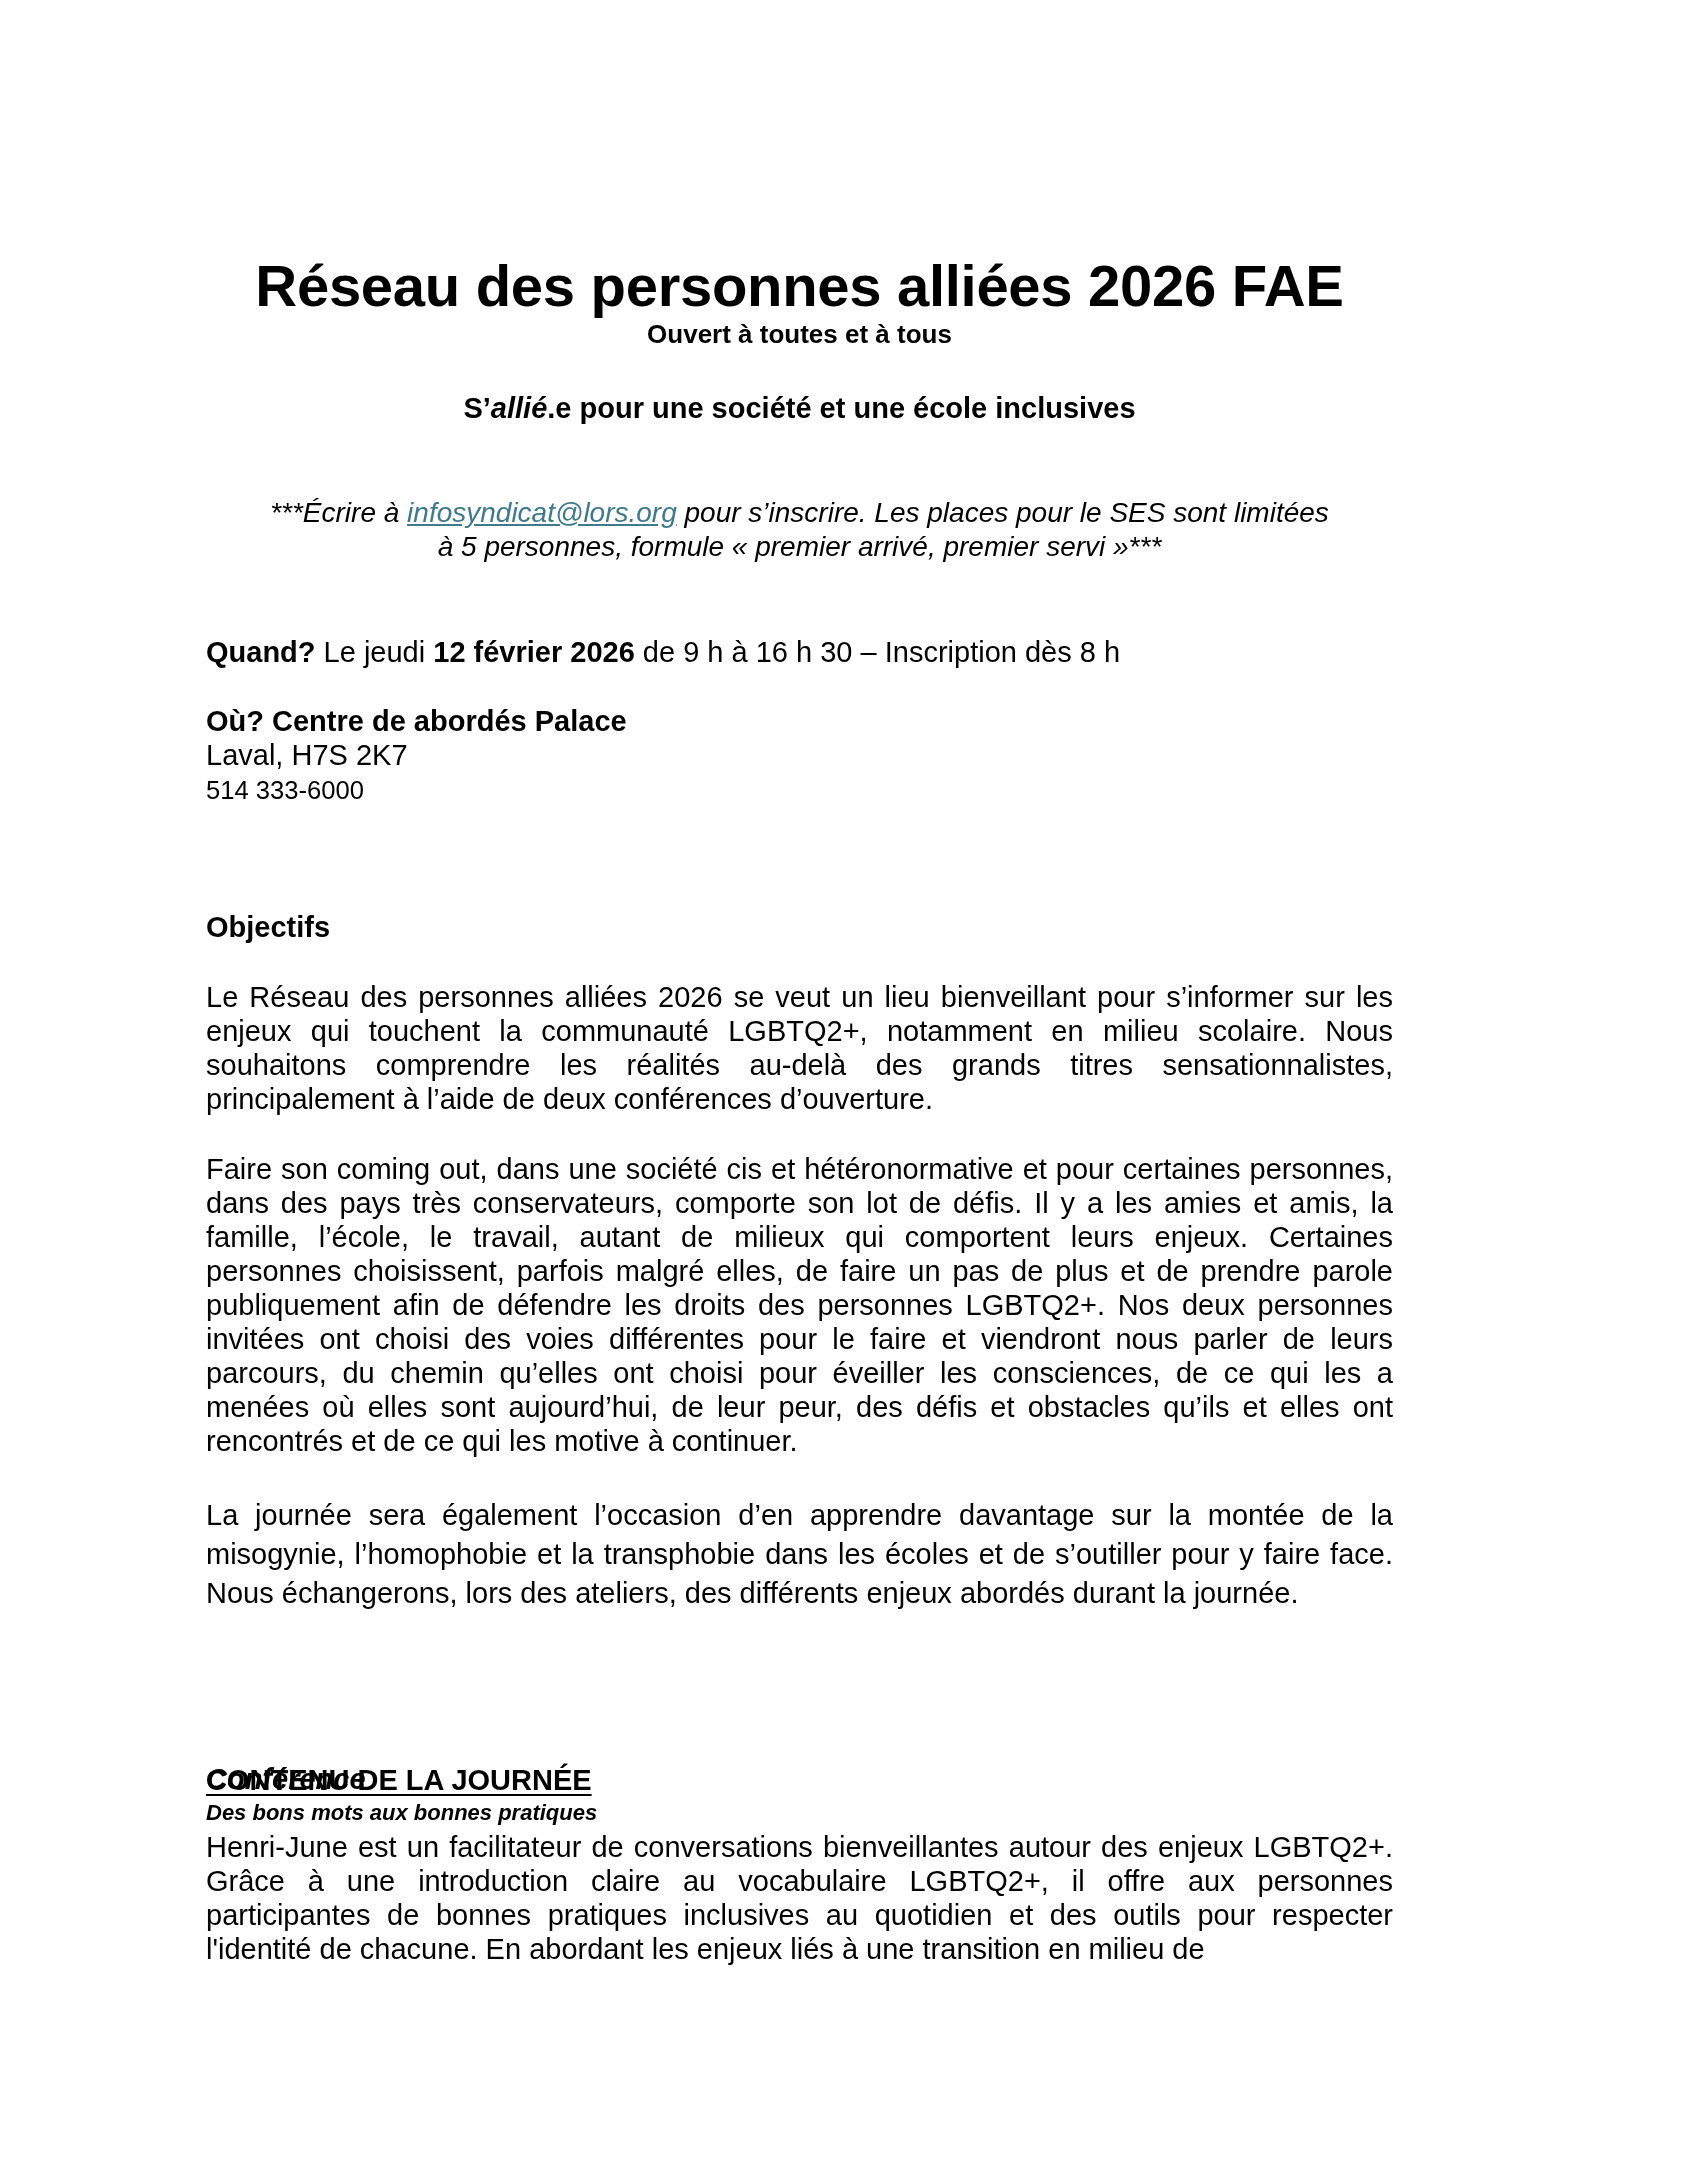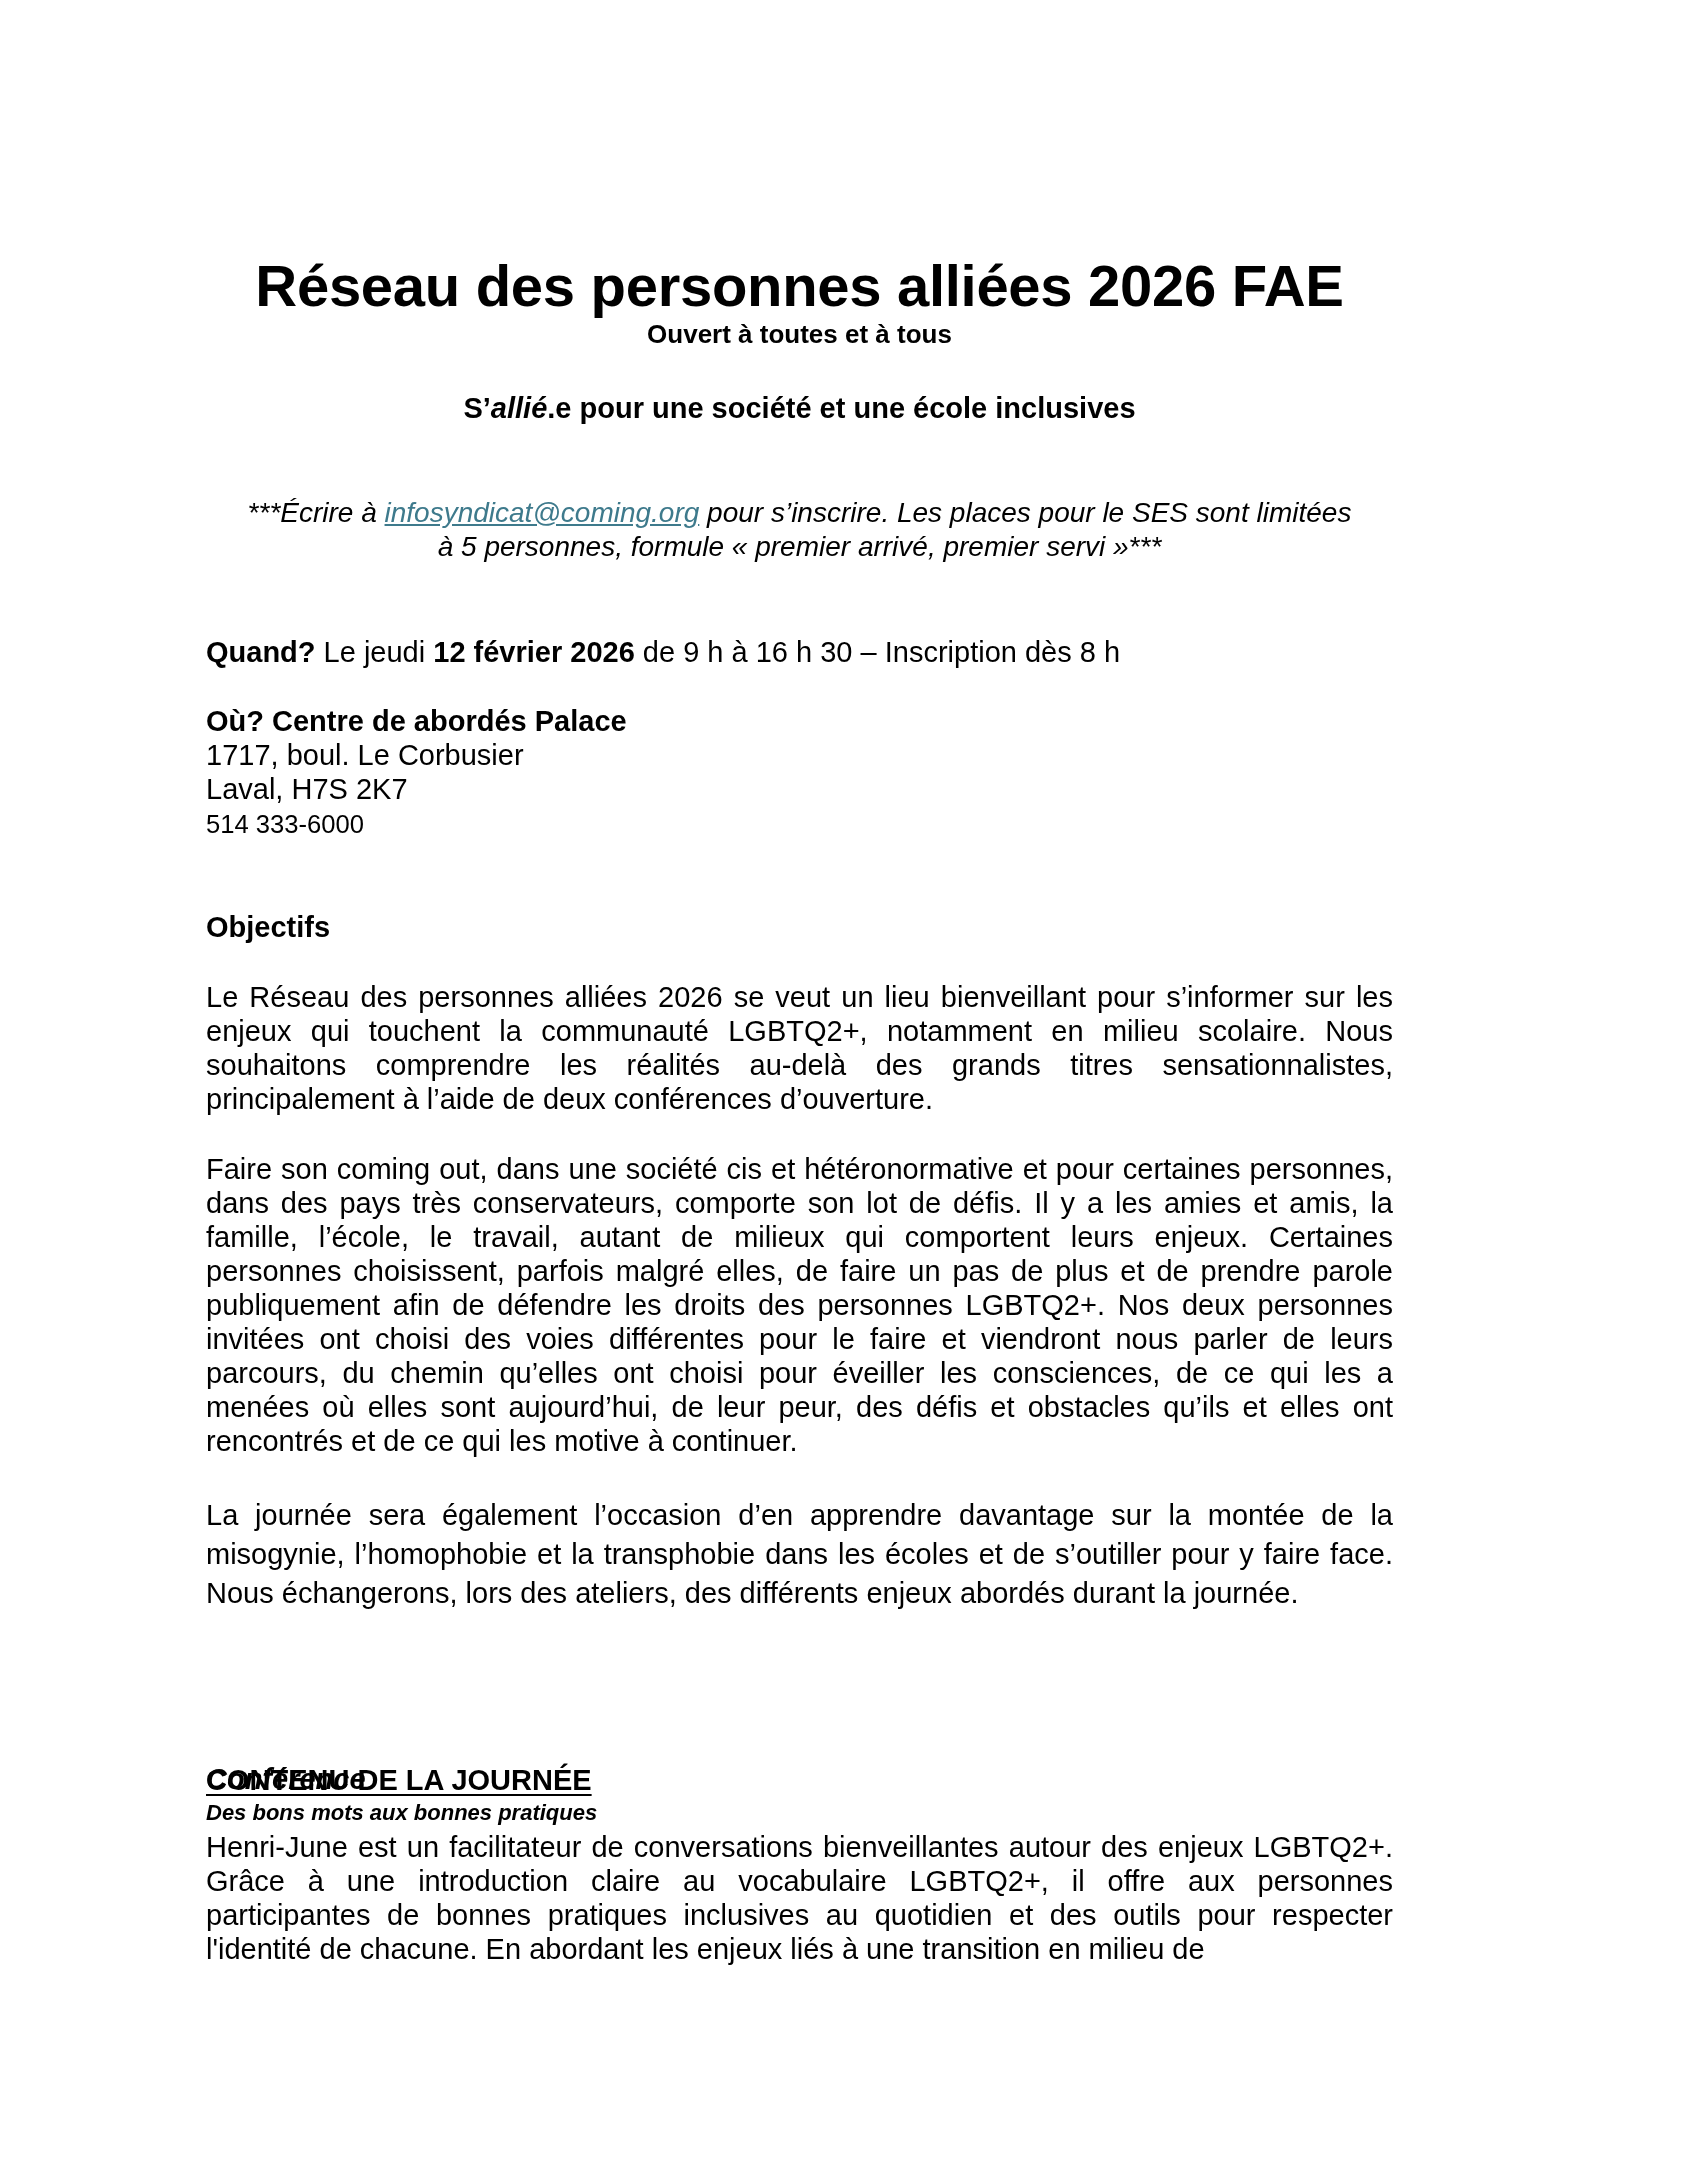--- a/index.html
+++ b/index.html
@@ -116,29 +116,28 @@
 
 <div class="page">
 
   <div class="abs center title">Réseau des personnes alliées 2026 FAE</div>
 
   <div class="abs center subtitle">Ouvert à toutes et à tous</div>
 
   <div class="abs center tagline"><span>S’</span><em>allié</em><span>.e pour une société et une école inclusives</span></div>
 
   <div class="abs center notice">
-    <span>***Écrire à </span><a>infosyndicat@coming.org</a><span> pour s’inscrire. Les places pour le SES sont limitées</span><br>
+    <span>***Écrire à </span><a>infosyndicat@lors.org</a><span> pour s’inscrire. Les places pour le SES sont limitées</span><br>
     <span>à 5 personnes, formule « premier arrivé, premier servi »***</span>
   </div>
 
   <div class="abs when"><b>Quand?</b><span> Le jeudi </span><b>12 février 2026</b><span> de 9 h à 16 h 30 – Inscription dès 8 h</span></div>
 
   <div class="abs where-block">
     <div style="font-weight:bold;">Où? Centre de abordés Palace</div>
-    <div>1717, boul. Le Corbusier</div>
     <div>Laval, H7S 2K7</div>
     <div class="phone">514 333-6000</div>
   </div>
 
   <div class="abs heading h-objectifs">Objectifs</div>
 
   <div class="abs para p1">Le Réseau des personnes alliées 2026 se veut un lieu bienveillant pour s’informer sur les enjeux qui touchent la communauté LGBTQ2+, notamment en milieu scolaire. Nous souhaitons comprendre les réalités au-delà des grands titres sensationnalistes, principalement à l’aide de deux conférences d’ouverture.</div>
   <div class="abs para p2">Faire son coming out, dans une société cis et hétéronormative et pour certaines personnes, dans des pays très conservateurs, comporte son lot de défis. Il y a les amies et amis, la famille, l’école, le travail, autant de milieux qui comportent leurs enjeux. Certaines personnes choisissent, parfois malgré elles, de faire un pas de plus et de prendre parole publiquement afin de défendre les droits des personnes LGBTQ2+. Nos deux personnes invitées ont choisi des voies différentes pour le faire et viendront nous parler de leurs parcours, du chemin qu’elles ont choisi pour éveiller les consciences, de ce qui les a menées où elles sont aujourd’hui, de leur peur, des défis et obstacles qu’ils et elles ont rencontrés et de ce qui les motive à continuer.</div>
   <div class="abs para p3">La journée sera également l’occasion d’en apprendre davantage sur la montée de la misogynie, l’homophobie et la transphobie dans les écoles et de s’outiller pour y faire face. Nous échangerons, lors des ateliers, des différents enjeux abordés durant la journée.</div>
 

